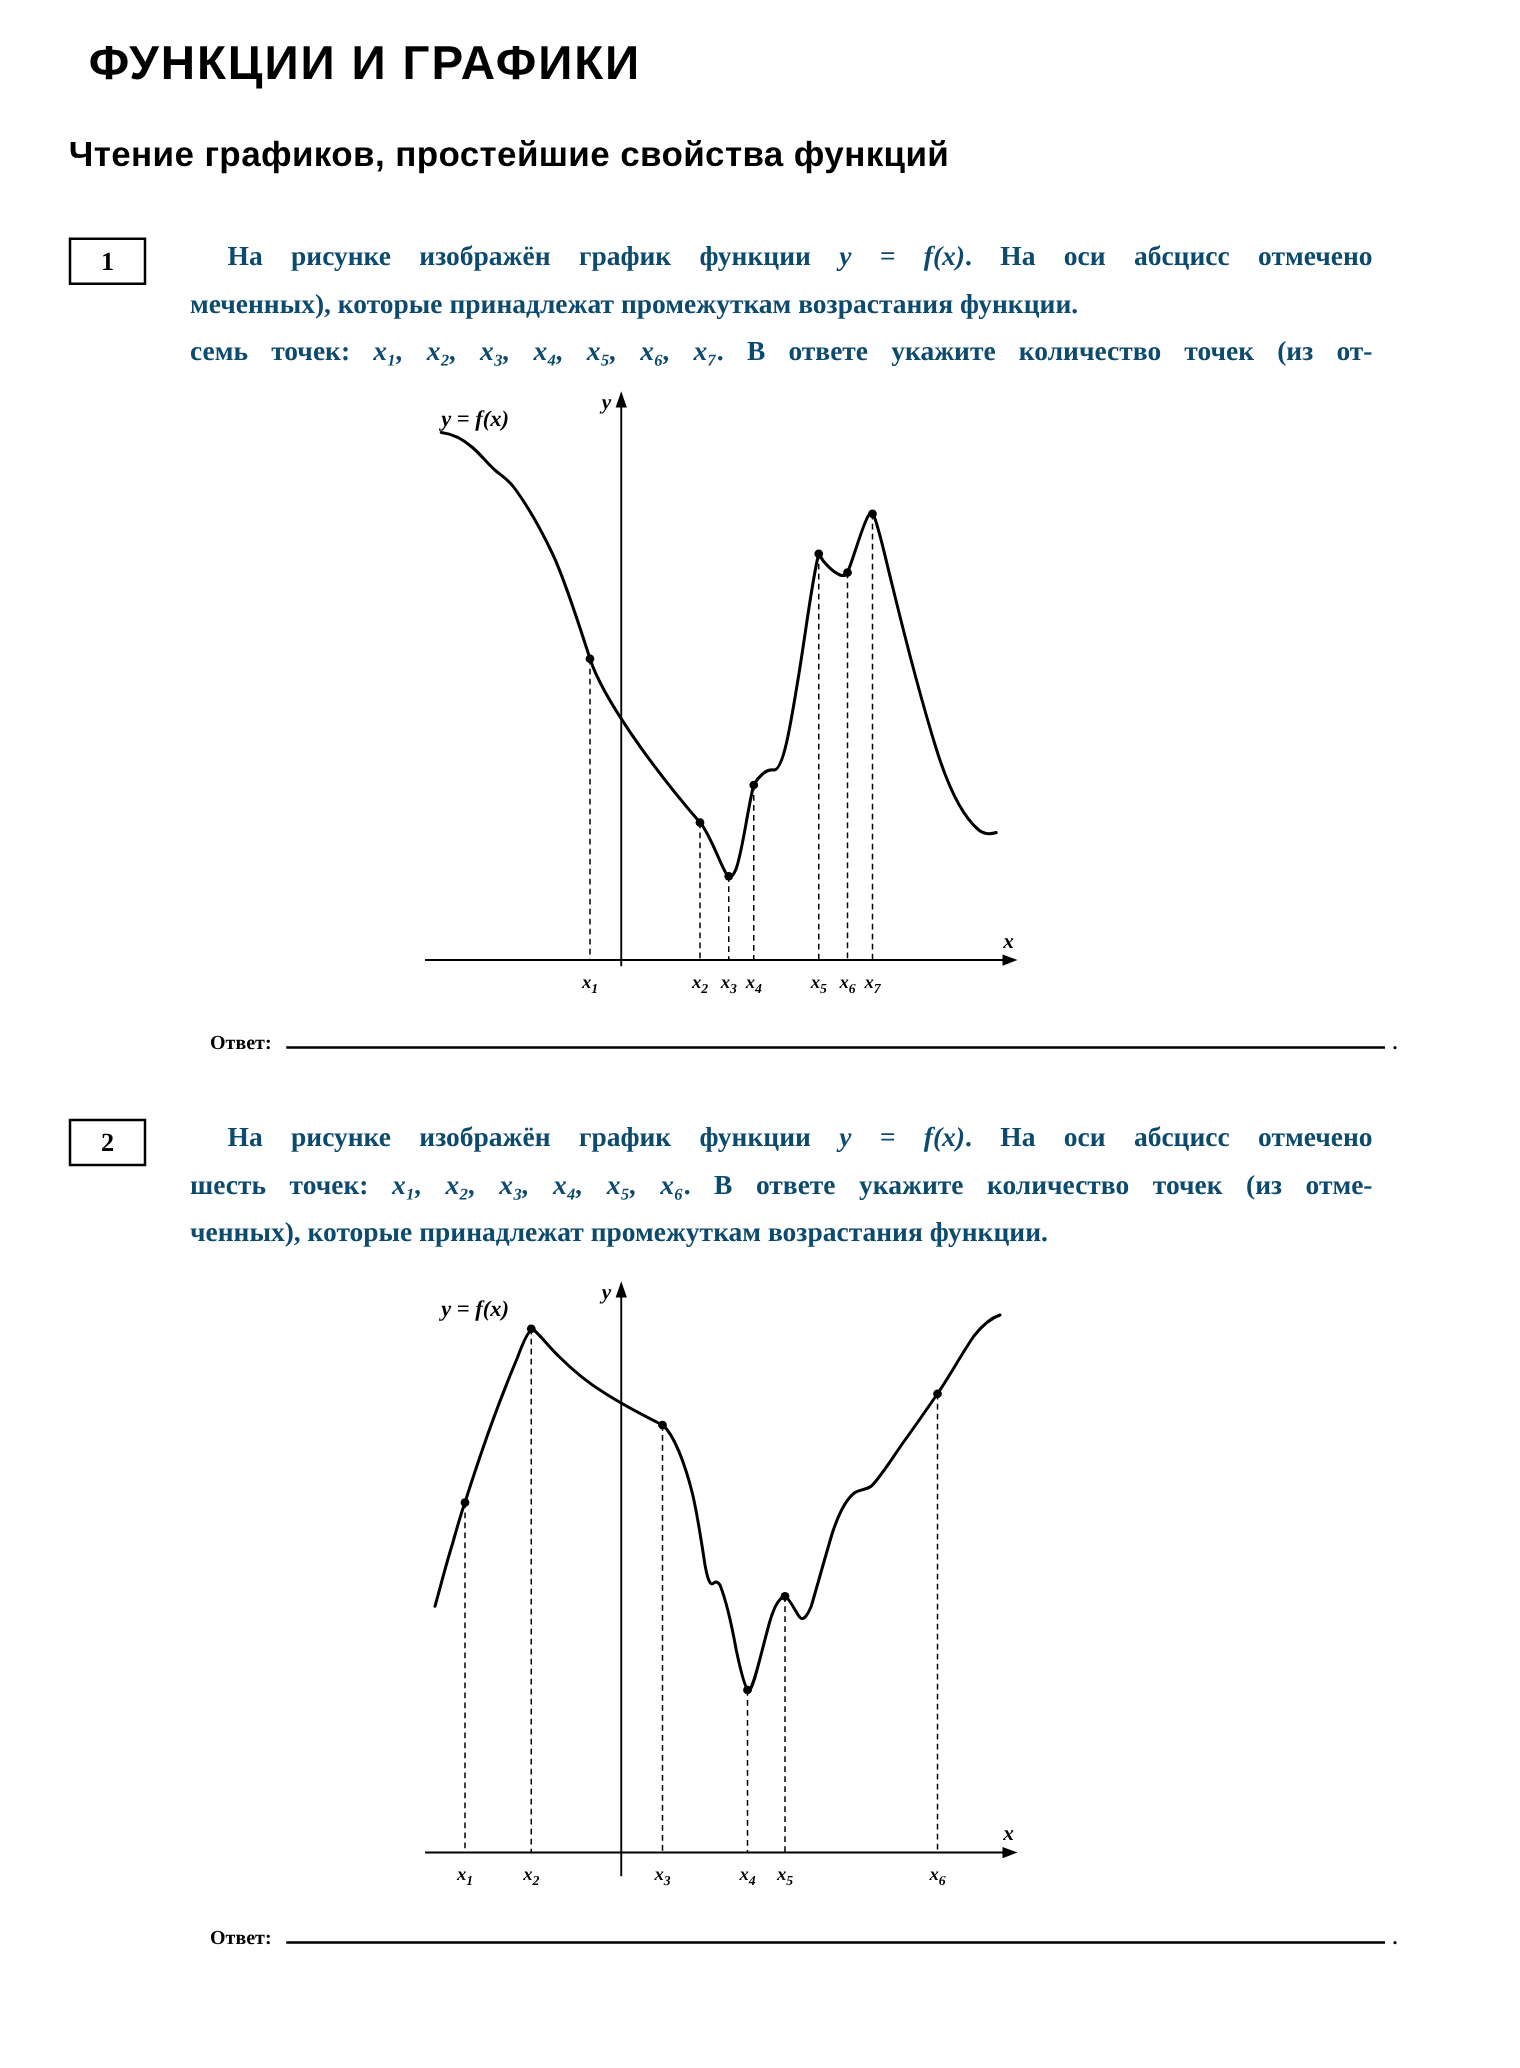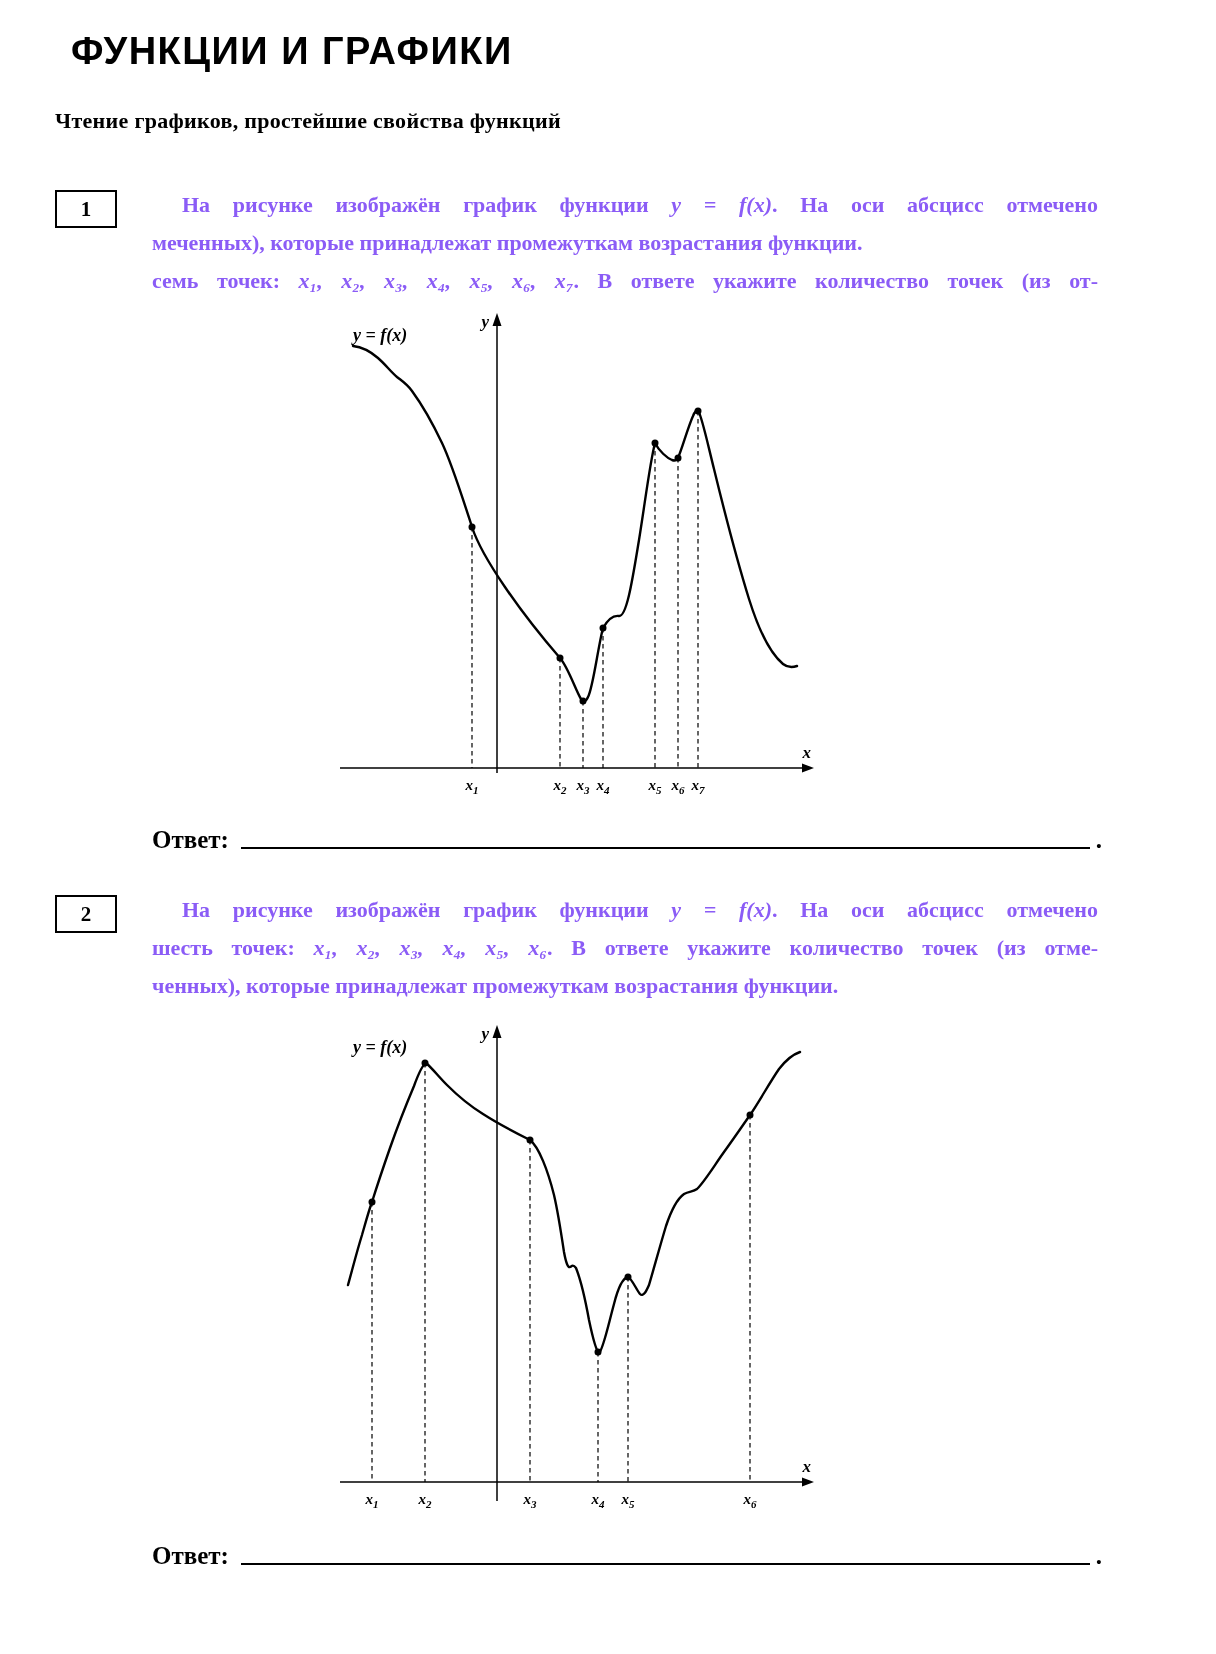--- a/index.html
+++ b/index.html
@@ -3,35 +3,35 @@
 <meta charset="utf-8">
 <style>
   html,body{margin:0;padding:0;background:#fff;}
   .page{position:relative;width:1216px;height:1654px;background:#ffffff;color:#000;
         font-family:"Liberation Serif","DejaVu Serif",serif;overflow:hidden;}
 
   .title{position:absolute;left:55px;top:14px;margin:16px;
          font-family:"Liberation Sans","DejaVu Sans",sans-serif;
          font-weight:700;font-size:38px;letter-spacing:1.5px;color:#000;}
   .subtitle{position:absolute;left:55px;top:108px;margin:0;
-         font-family:Liberation Serif, serif;
-         font-weight:700;font-size:22px;letter-spacing:.3px;color:#000;}
+         font-family:Liberation Sans, sans-serif;
+         font-weight:700;font-size:28px;letter-spacing:.3px;color:#000;}
 
   .numbox{position:absolute;left:55px;width:58px;height:34px;border:2px solid #000;
           display:flex;align-items:center;justify-content:center;
           font-weight:700;font-size:21px;background:#fff;}
   .ptext{position:absolute;left:152px;width:946px;font-size:22px;font-weight:700;
-         line-height:38px;color:#8b5cf6;}
+         line-height:38px;color:#0c4a6e;}
   .pline{text-align:justify;}
   .pline.just{text-align-last:justify;}
   .indent{text-indent:30px;}
   .math{font-style:italic;}
 
-  .answer{position:absolute;left:152px;width:950px;display:flex;align-items:flex-end;
-          font-size:25px;font-weight:700;justify-content:center;}
+  .answer{position:absolute;left:168px;width:950px;display:flex;align-items:flex-end;
+          font-size:16px;font-weight:700;justify-content:center;}
   .answer .blank{flex:1;border-bottom:2px solid #000;margin:0 6px 5px 12px;height:2px;}
 
   .fig{position:absolute;display:block;}
   .axis{stroke:#000;stroke-width:1.5;fill:none;}
   .arrow{fill:#000;stroke:none;}
   .curve{fill:none;stroke:#000;stroke-width:2.4;stroke-linejoin:round;stroke-linecap:round;}
   .dash{stroke:#000;stroke-width:1.2;stroke-dasharray:4.5 3.5;}
   .dot{fill:#000;stroke:none;}
   .tick{font-family:"Liberation Serif","DejaVu Serif",serif;font-style:italic;
         font-weight:700;font-size:15px;}

